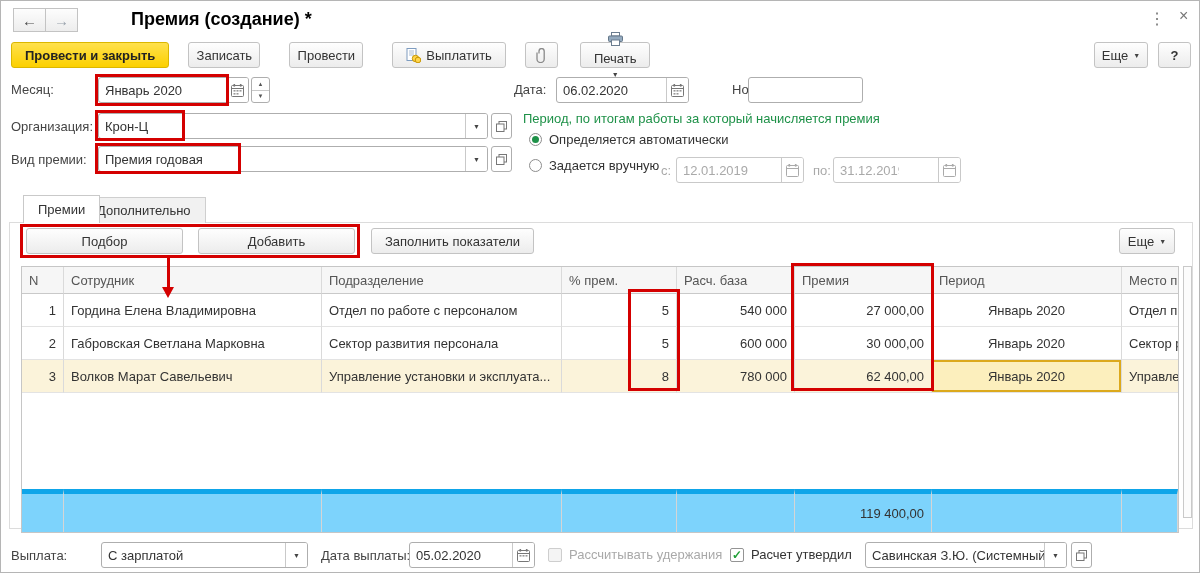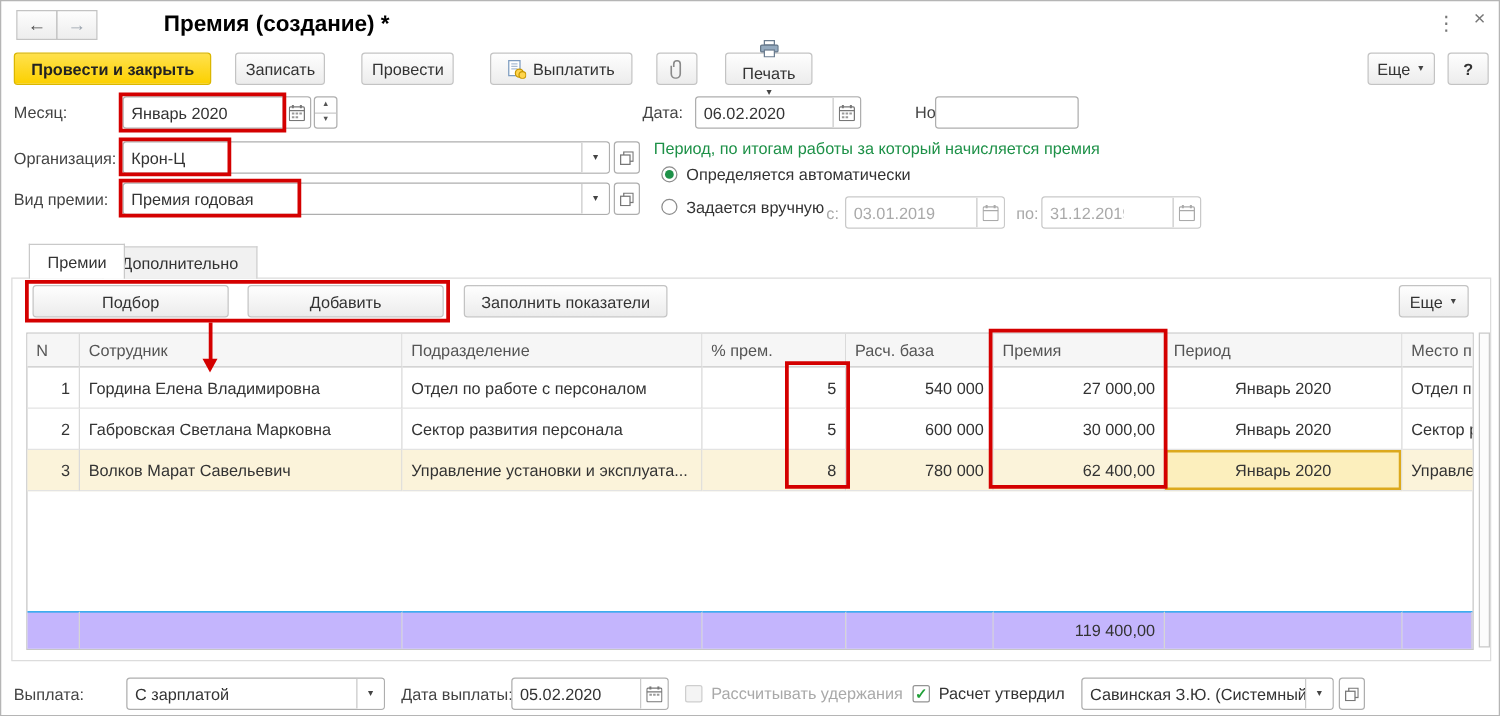--- a/index.html
+++ b/index.html
@@ -63,21 +63,21 @@
   .cell{ padding:0 7px; display:flex; align-items:center; border-right:1px solid #dadada;
          white-space:nowrap; overflow:hidden; }
   .cell:last-child{ border-right:none; }
   .thead .cell{ height:27px; background:#f6f6f6; color:#555; border-bottom:1px solid #c9c9c9; }
   .tdata .cell{ height:33px; border-bottom:1px solid #e3e3e3; }
   .num{ justify-content:flex-end; }
   .ctr{ justify-content:center; }
   .rowsel .cell{ background:#fbf3da; }
   .activecell{ background:#fcefbd !important; box-shadow: inset 0 0 0 2px #dca91c; }
   .tfill{ height:96px; }
-  .ttotal .cell{ height:30px; background:#c4b5fd; border-top:1px solid #0ea5e9; border-right:1px solid #d5d5d5; }
+  .ttotal .cell{ height:43px; background:#7dd3fc; border-top:5px solid #0ea5e9; border-right:1px solid #d5d5d5; }
   .vscroll{ position:absolute; left:1182px; top:265px; width:9px; height:252px;
             border:1px solid #c9c9c9; background:#fcfcfc; z-index:1; cursor:pointer; }
   
   .ann{ position:absolute; border:3px solid #d40000; z-index:20; pointer-events:none; }
   .ann-line{ position:absolute; background:#d40000; z-index:20; pointer-events:none; }
   .ann-head{ position:absolute; width:0; height:0; border-left:6px solid transparent;
              border-right:6px solid transparent; border-top:11px solid #d40000; z-index:20; pointer-events:none; }
   .greentxt{ color:#1e9148; }
   .rowflex{ display:flex; align-items:center; gap:7px; position:absolute; }
   svg{ display:block; }
@@ -221,21 +221,21 @@
   <div class="rowflex" style="left:528px; top:131px;">
     <span class="radio sel"></span>
     <span>Определяется автоматически</span>
   </div>
   <div class="rowflex" style="left:528px; top:157px;">
     <span class="radio"></span>
     <span>Задается вручную</span>
   </div>
   <div class="label gray" style="left:660px; top:162px;">с:</div>
   <div class="fieldbox" style="left:675px; top:156px; width:128px; border-color:#c9c9c9;">
-    <div class="fieldtext gray">03.01.2019</div>
+    <div class="fieldtext gray">12.01.2019</div>
     <div class="fieldbtn">
       <svg width="13" height="13" viewBox="0 0 13 13">
           <rect x="0.5" y="1.5" width="12" height="11" rx="1" fill="#fff" stroke="#aaa"></rect>
           <line x1="0.5" y1="4.5" x2="12.5" y2="4.5" stroke="#aaa"></line>
           <rect x="2.5" y="0" width="1.6" height="2.6" fill="#aaa"></rect>
           <rect x="8.9" y="0" width="1.6" height="2.6" fill="#aaa"></rect>
         </svg>
     </div>
   </div>
   <div class="label gray" style="left:812px; top:162px;">по:</div>

